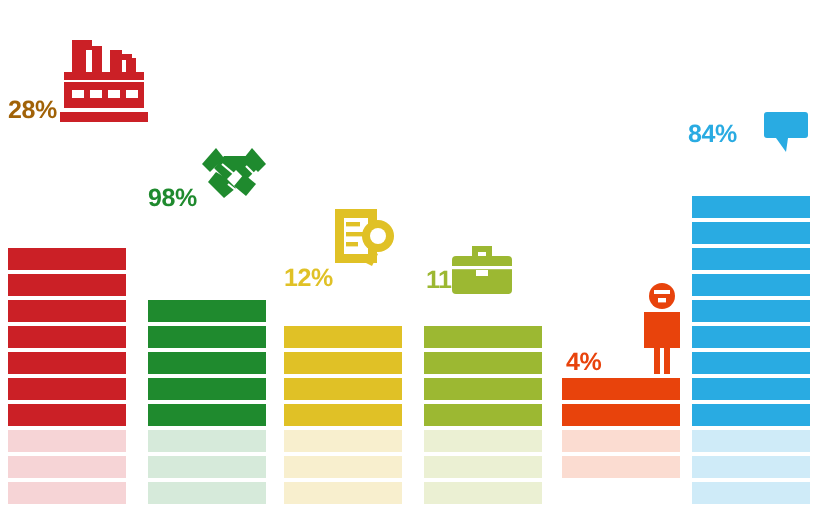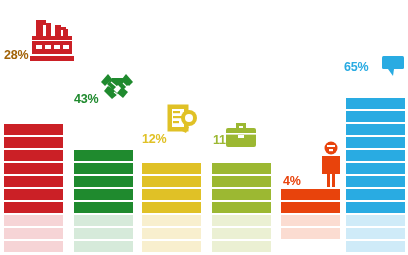--- a/index.html
+++ b/index.html
@@ -114,21 +114,21 @@
       <div class="seg" style="background:#1F8A2E;"></div>
       <div class="seg" style="background:#1F8A2E;"></div>
       <div class="seg" style="background:#1F8A2E;"></div>
     </div>
     <div class="reflection" style="bottom:3px;">
       <div class="rseg" style="background:#D6EADA;"></div>
       <div class="rseg" style="background:#D6EADA;"></div>
       <div class="rseg" style="background:#D6EADA;"></div>
     </div>
   </div>
-  <div class="value-label" style="left:74px; top:92px; color:#1F8A2E;">43%</div>
+  <div class="value-label" style="left:74px; top:92px; color:#1F8A2E;">98%</div>
   <div class="bar-icon" style="left:99px; top:70px;">
     <svg width="36" height="32" viewBox="0 0 36 32" fill="#1F8A2E">
       <path d="M9 4 L2 12 L6 16 L13 9 Z"></path>
       <path d="M27 4 L34 12 L30 16 L23 9 Z"></path>
       <path d="M13 8 L8 14 L14 20 L19 15 L24 20 L30 14 L24 8 Z"></path>
       <path d="M9 16 L5 21 L13 29 L19 24 L14 19 Z"></path>
       <path d="M23 17 L29 22 L24 28 L18 23 Z"></path>
       <g stroke="#ffffff" stroke-width="1.1" fill="none">
         <path d="M12 12 L18 17"></path>
         <path d="M15 22 L20 26"></path>
@@ -219,21 +219,21 @@
       <div class="seg" style="background:#29ABE2;"></div>
       <div class="seg" style="background:#29ABE2;"></div>
       <div class="seg" style="background:#29ABE2;"></div>
     </div>
     <div class="reflection" style="bottom:3px;">
       <div class="rseg" style="background:#CFEBF8;"></div>
       <div class="rseg" style="background:#CFEBF8;"></div>
       <div class="rseg" style="background:#CFEBF8;"></div>
     </div>
   </div>
-  <div class="value-label" style="left:344px; top:60px; color:#29ABE2;">65%</div>
+  <div class="value-label" style="left:344px; top:60px; color:#29ABE2;">84%</div>
   <div class="bar-icon" style="left:381px; top:55px;">
     <svg width="24" height="22" viewBox="0 0 24 22" fill="#29ABE2">
       <rect x="1" y="1" width="22" height="13" rx="1.5"></rect>
       <path d="M7 14 h6 l-1 7 z"></path>
     </svg>
   </div>
 
 </div>
 
 </body></html>

